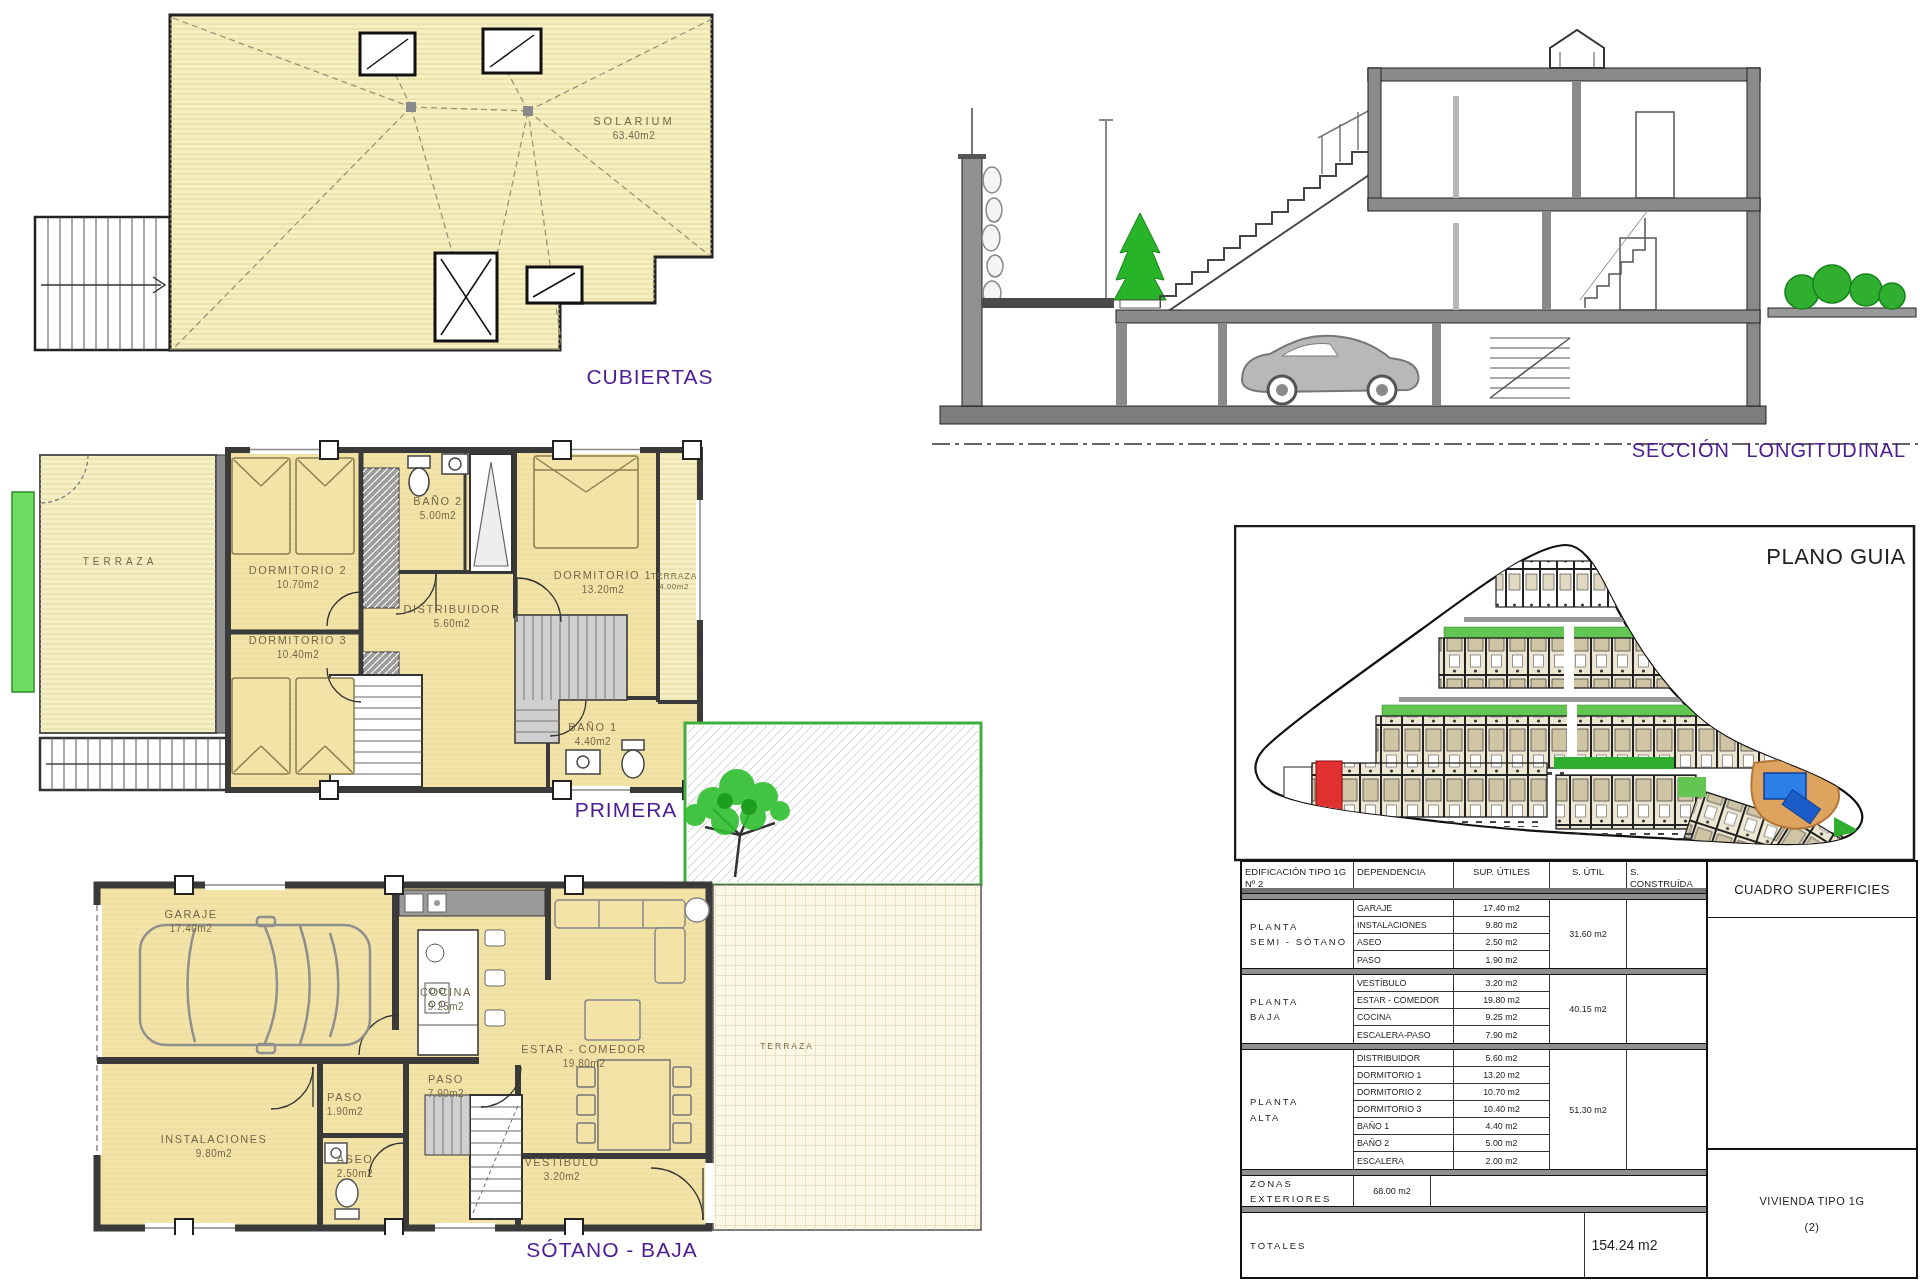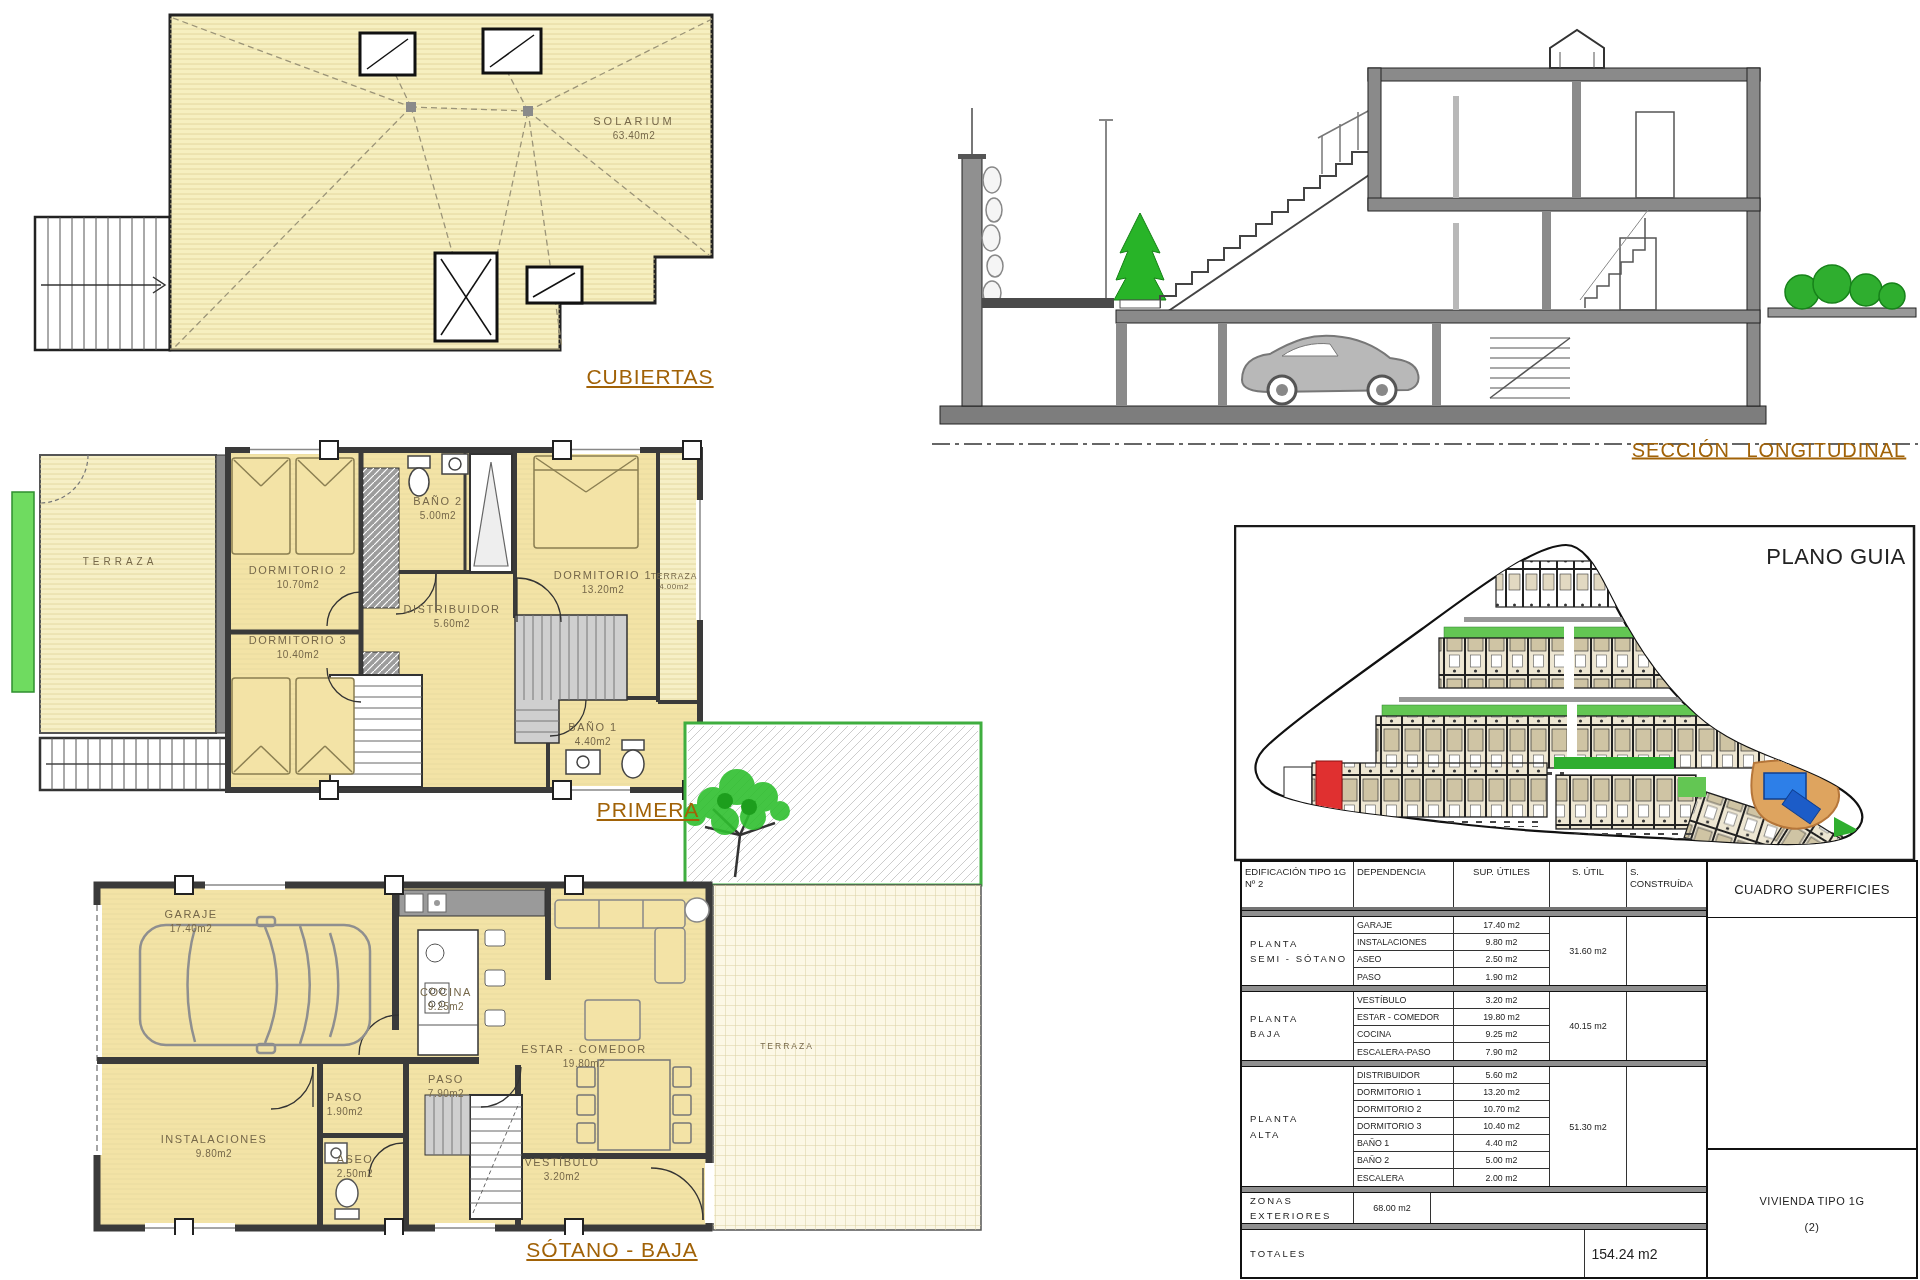--- a/index.html
+++ b/index.html
@@ -4,33 +4,33 @@
 <style>
   html,body{margin:0;padding:0;background:#ffffff;}
   #canvas{position:relative;width:1920px;height:1280px;background:#ffffff;overflow:hidden;
           font-family:"Liberation Sans", sans-serif;}
   svg{position:absolute;display:block;}
   .room-label{position:absolute;transform:translate(-50%,-50%);text-align:center;color:#76684a;
               font-size:11px;letter-spacing:1.5px;line-height:1.35;white-space:nowrap;z-index:5;}
   .room-label .area{display:block;font-size:10px;letter-spacing:.5px;}
   .room-label.small{font-size:8.5px;letter-spacing:1px;}
   .room-label.small .area{font-size:8px;}
-  .plan-title{position:absolute;transform:translate(-50%,-50%);color:#a16207;font-size:21px;
-              letter-spacing:1px;white-space:nowrap;z-index:5;text-decoration:underline;}
+  .plan-title{position:absolute;transform:translate(-50%,-50%);color:#4c1d95;font-size:21px;
+              letter-spacing:1px;white-space:nowrap;z-index:5;}
   .plan-title.wide{word-spacing:10px;font-size:20px;}
   .guia-title{position:absolute;transform:translate(-50%,-50%);color:#222;font-size:22px;
               letter-spacing:.5px;white-space:nowrap;z-index:6;}
 
   
   #surfaces-table{position:absolute;left:1240px;top:860px;width:678px;height:419px;
      border:2px solid #111;display:flex;box-sizing:border-box;background:#fff;color:#222;z-index:6;}
   #surfaces-table *{box-sizing:border-box;}
   .tleft{width:464px;display:flex;flex-direction:column;}
   .tright{flex:1;border-left:2px solid #111;display:flex;flex-direction:column;}
-  .thead-row{height:48px;display:flex;border-bottom:3px solid #737373;}
+  .thead-row{height:31px;display:flex;border-bottom:5px solid #737373;}
   .th{font-size:9.5px;padding:4px 3px;border-right:1px solid #333;white-space:pre-line;line-height:1.3;}
   .th.c1{width:112px;}
   .th.c2{width:100px;}
   .th.c3{width:96px;display:flex;align-items:flex-start;justify-content:center;}
   .th.c4{width:77px;display:flex;align-items:flex-start;justify-content:center;}
   .th.c5{width:79px;border-right:none;display:flex;align-items:flex-start;justify-content:center;}
   .sep-bar{height:7px;background:#8f8f8f;border-top:1px solid #111;border-bottom:1px solid #111;}
   .tgroup{display:flex;}
   .g-label{width:112px;border-right:1px solid #333;display:flex;align-items:center;
            font-size:9.5px;letter-spacing:2px;white-space:pre-line;line-height:1.6;padding-left:8px;}
@@ -605,21 +605,21 @@
   </div>
   <div class="room-label" style="left:603px;top:582px;">
     <span>DORMITORIO 1</span><span class="area">13.20m2</span>
   </div>
   <div class="room-label small" style="left:674px;top:582px;">
     <span>TERRAZA</span><span class="area">4.00m2</span>
   </div>
   <div class="room-label" style="left:593px;top:734px;">
     <span>BAÑO 1</span><span class="area">4.40m2</span>
   </div>
-  <div class="plan-title" style="left:648px;top:810px;text-align:center;">PRIMERA</div>
+  <div class="plan-title" style="left:626px;top:810px;text-align:center;">PRIMERA</div>
 
   <div class="room-label" style="left:191px;top:921px;">
     <span>GARAJE</span><span class="area">17.40m2</span>
   </div>
   <div class="room-label" style="left:446px;top:999px;">
     <span>COCINA</span><span class="area">9.25m2</span>
   </div>
   <div class="room-label" style="left:584px;top:1056px;">
     <span>ESTAR - COMEDOR</span><span class="area">19.80m2</span>
   </div>

